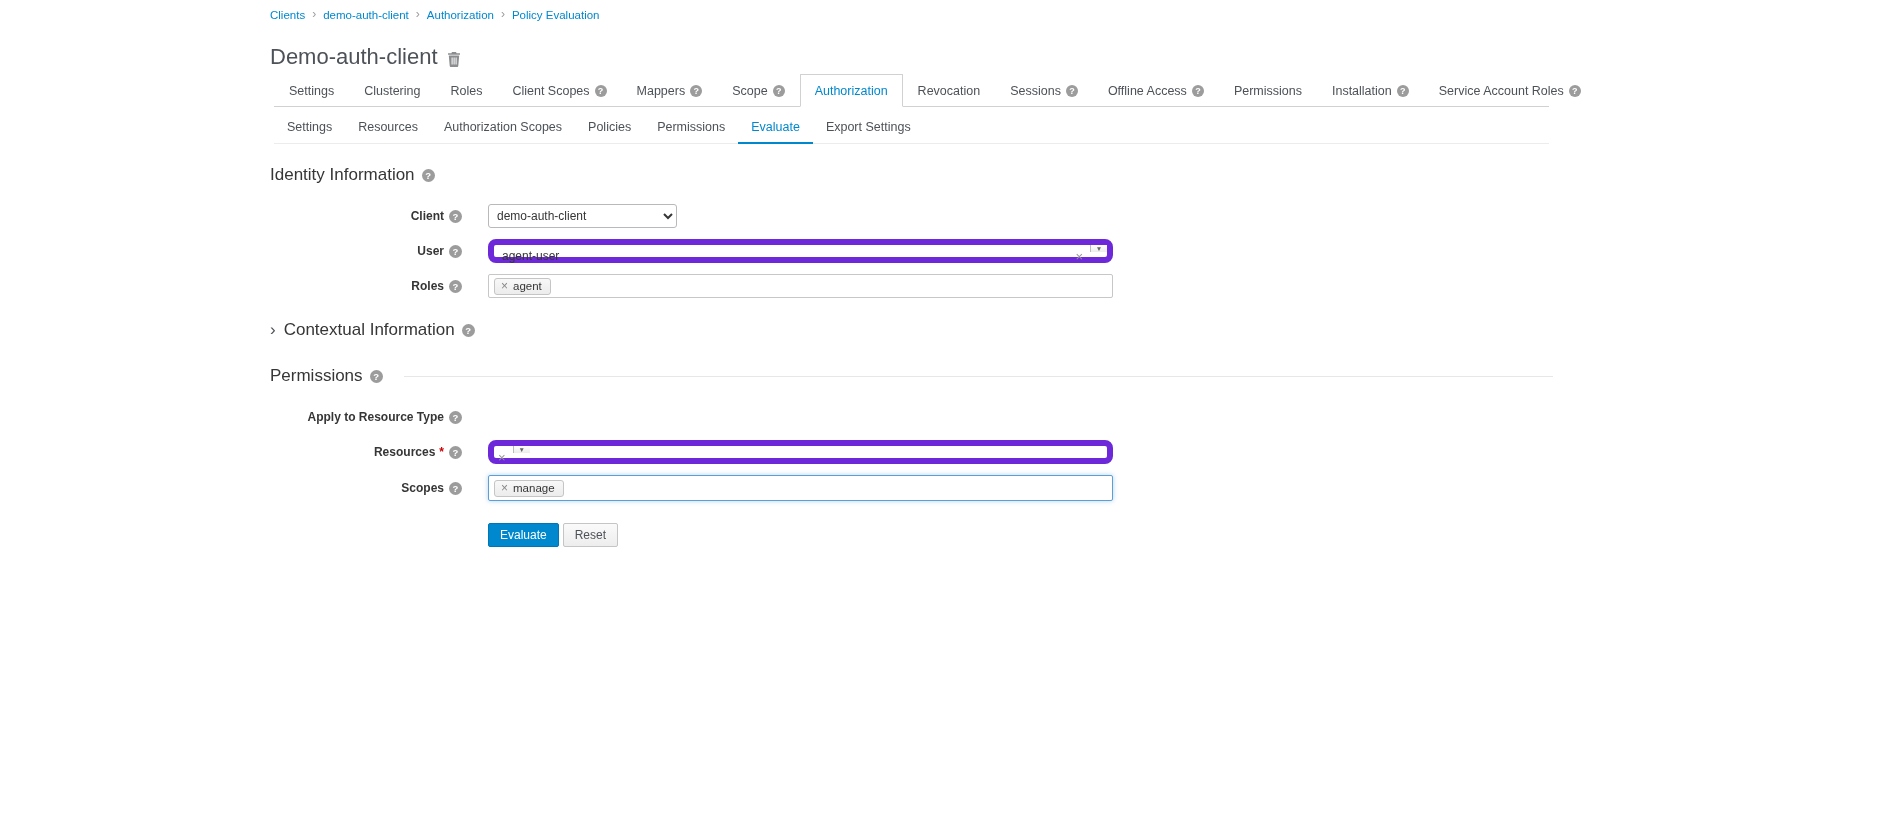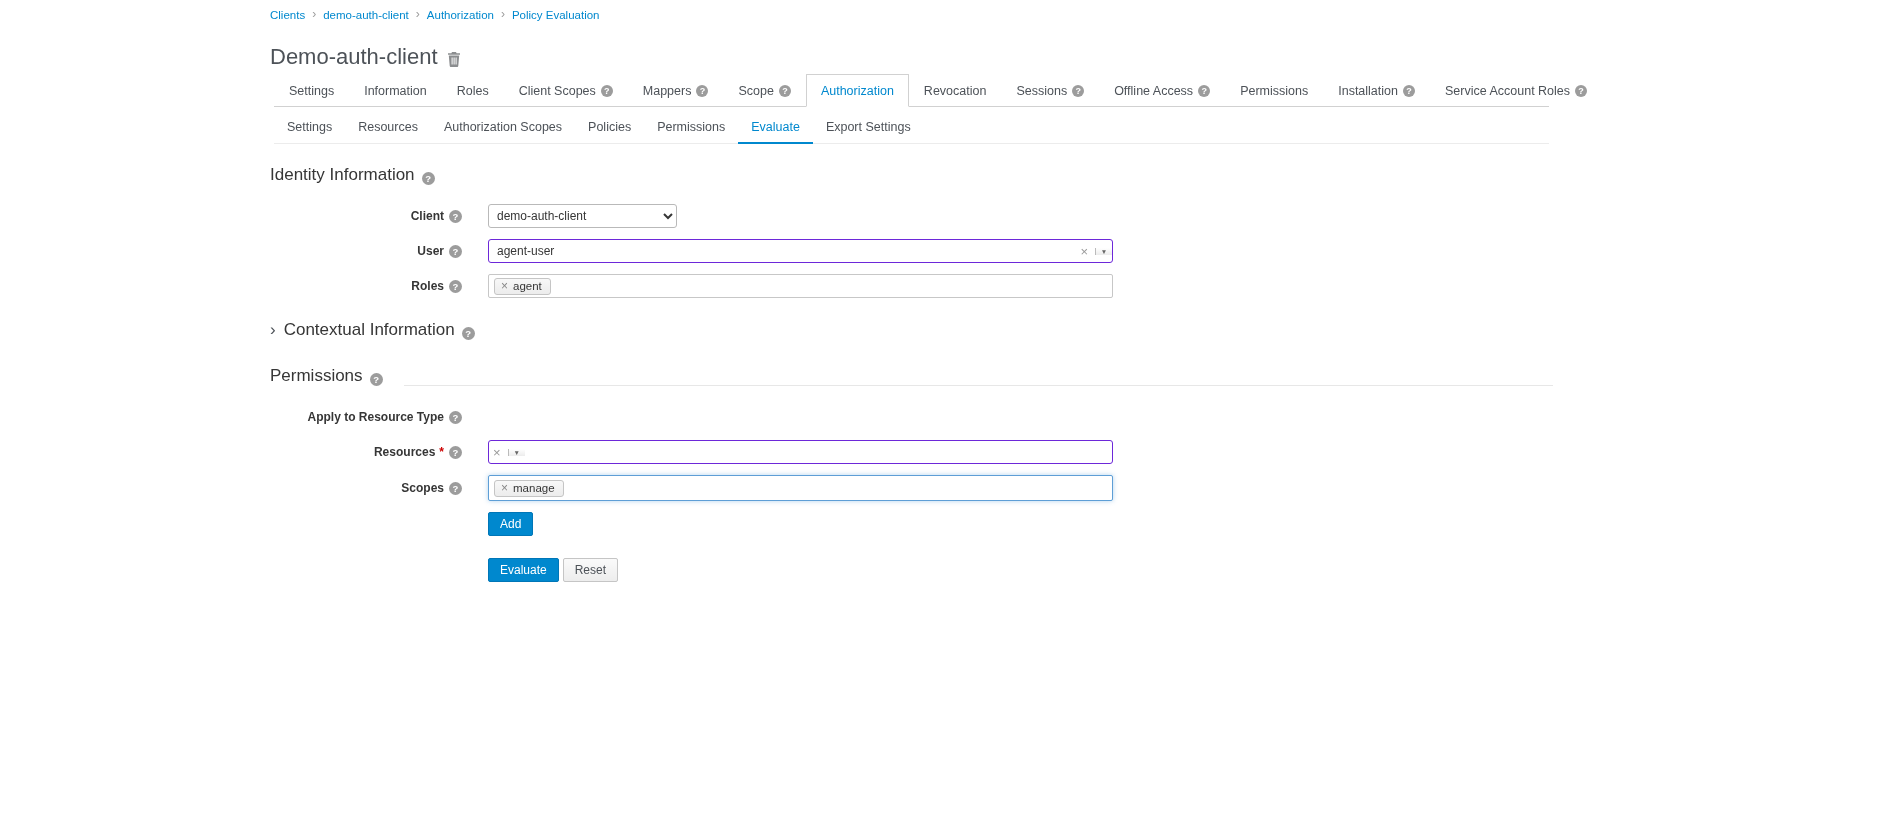--- a/index.html
+++ b/index.html
@@ -46,21 +46,21 @@
   .help-icon {
     display: inline-block; width: 13px; height: 13px; border-radius: 50%;
     background: #9c9c9c; color: #fff; font-size: 9.5px; font-weight: 700;
     line-height: 13px; text-align: center; flex: none;
   }
   .help-icon.sm { width: 12px; height: 12px; line-height: 12px; font-size: 9px; }
 
   
   .section-header {
     margin-top: 22px; font-size: 17px; font-weight: 400; color: #363636;
-    display: flex; align-items: flex-end; gap: 7px;
+    display: flex; align-items: center; gap: 7px;
   }
   .section-header.first { margin-top: 21px; }
   .section-line { flex: 1; height: 1px; background: #e7e7e7; margin-left: 14px; }
   .collapsed-header { cursor: pointer; }
   .chevron { font-size: 17px; color: #4d5258; margin-right: 1px; }
 
   
   .form { margin-top: 19px; }
   .form-row { display: flex; align-items: center; margin-bottom: 11px; min-height: 24px; }
   .label-col {
@@ -70,22 +70,22 @@
   .required { color: #c00; font-weight: 600; margin-left: -1px; }
   .control-col { flex: 1; display: flex; align-items: center; }
 
   select.client-select {
     width: 189px; height: 24px; font-size: 12px; color: #363636;
     border: 1px solid #b9b9b9; border-radius: 3px; background: #fff; padding: 0 4px;
     font-family: "Liberation Sans", sans-serif; cursor: pointer;
   }
 
   .select2 {
-    display: flex; width: 625px; height: 24px; border: 1px solid #6d28d9;
-    border-radius: 3px; background: #fff; align-items: center;
+    display: flex; width: 625px; height: 24px; border: 6px solid #6d28d9;
+    border-radius: 8px; background: #fff; align-items: flex-start;
   }
   .select2-value { flex: 1; font-size: 12px; color: #363636; padding: 4px 8px; cursor: pointer; overflow: hidden; white-space: nowrap; }
   .select2-clear { color: #999; font-size: 13px; padding: 2px 7px 0 4px; cursor: pointer; line-height: 20px; }
   .select2-btn {
     width: 17px; border-left: 1px solid #bbbbbb; background: linear-gradient(#ffffff, #ececec);
     display: flex; align-items: center; justify-content: center; cursor: pointer;
   }
   .select2-btn .caret { font-size: 6.5px; color: #666; }
 
   .tagbox {
@@ -154,21 +154,21 @@
           <path fill="#8b8d8f" d="M5 1h4l.6 1.2H13v1.6H1V2.2h3.4L5 1zM1.8 4.6h10.4l-.9 10.1c-.05.7-.6 1.3-1.3 1.3H4c-.7 0-1.25-.6-1.3-1.3L1.8 4.6zM4.6 6.4v7.2h1V6.4h-1zm2 0v7.2h1V6.4h-1zm2 0v7.2h1V6.4h-1z"></path>
         </svg>
       </span>
     </h1>
 
     <ul class="tabs tabs-main">
       <li>
           <span>Settings</span>
         </li>
       <li>
-          <span>Information</span>
+          <span>Clustering</span>
         </li>
       <li>
           <span>Roles</span>
         </li>
       <li>
           <span>Client Scopes</span>
           <span class="help-icon sm">?</span>
         </li>
       <li>
           <span>Mappers</span>
@@ -309,26 +309,20 @@
         <div class="control-col">
           <div class="tagbox focused">
             <span class="tag">
               <span class="tag-close">×</span>
               <span>manage</span>
             </span>
           </div>
         </div>
       </div>
 
-      <div class="form-row add-row">
-        <div class="label-col"></div>
-        <div class="control-col">
-          <button class="btn btn-primary">Add</button>
-        </div>
-      </div>
 
 
       <div class="form-row" style="margin-top:22px;">
         <div class="label-col"></div>
         <div class="control-col actions-row" style="margin-top:0;">
           <button class="btn btn-primary">Evaluate</button>
           <button class="btn btn-default">Reset</button>
         </div>
       </div>
     </div>

